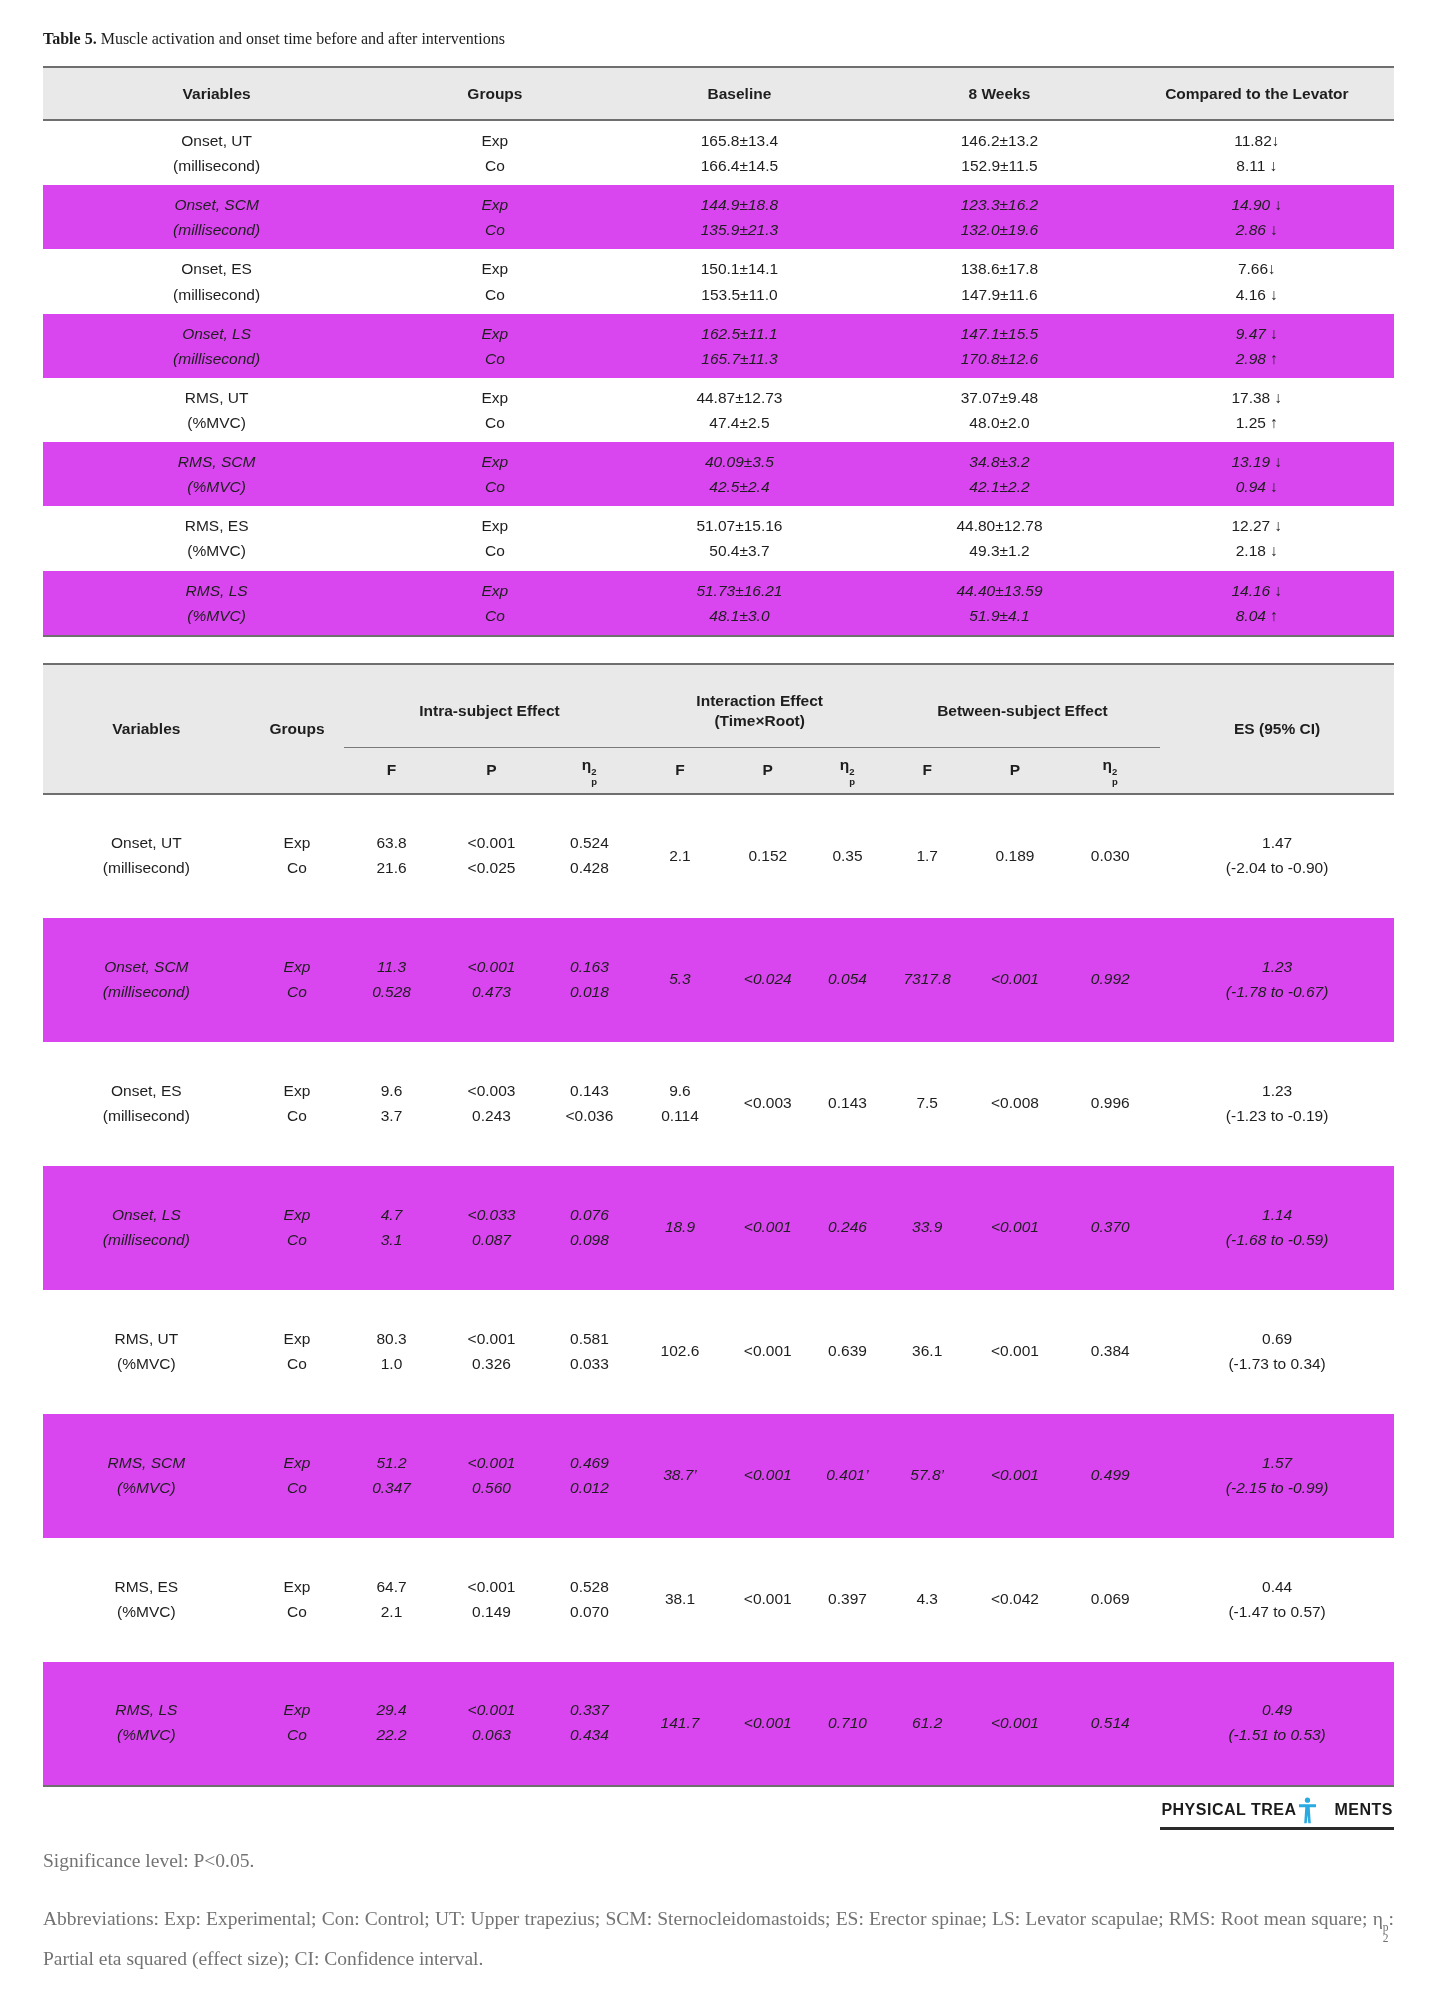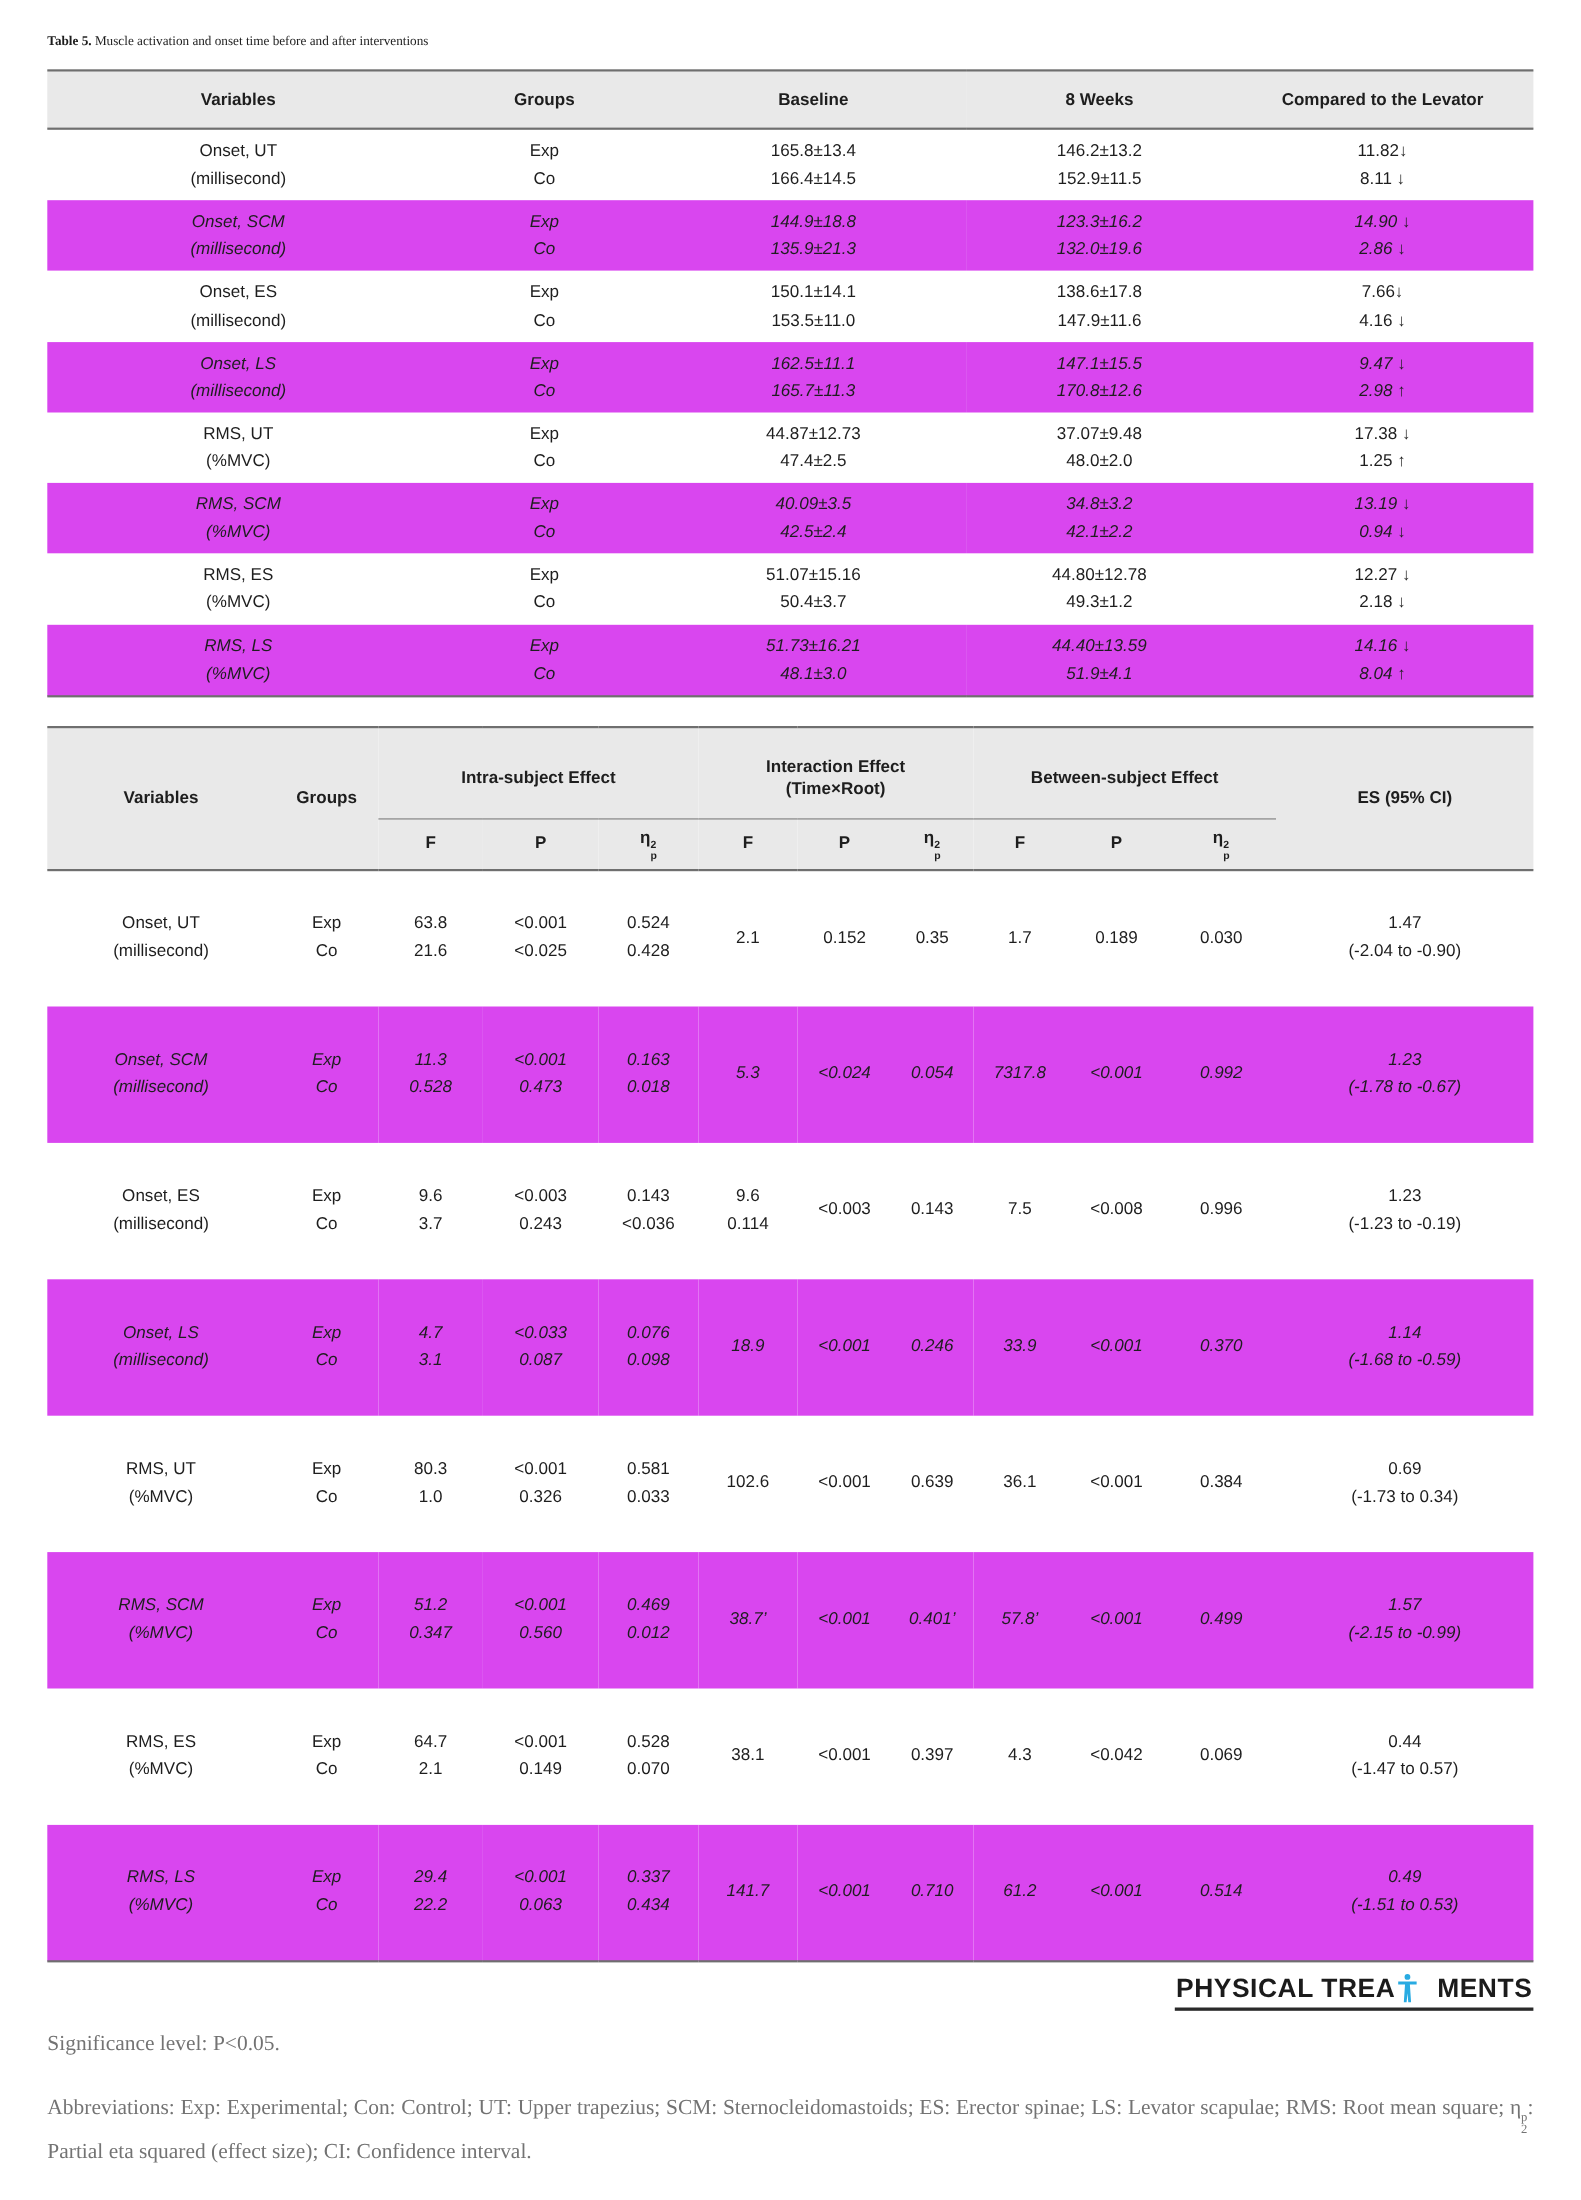--- a/index.html
+++ b/index.html
@@ -1,20 +1,20 @@
 <!DOCTYPE html>
 <html><head>
 <meta charset="utf-8">
 <style>
   * { box-sizing: border-box; }
   html,body { margin:0; padding:0; background:#ffffff; }
   body { font-family:"Liberation Sans", sans-serif; color:#1e1e1e; }
   .page { width:1437px; min-height:2000px; padding:24px 43px 20px 43px; background:#fff; }
 
-  .title { font-family:"Liberation Serif", serif; font-size:12px; margin:6px 0 18px 0; color:#1d1d1d; }
+  .title { font-family:"Liberation Serif", serif; font-size:16px; margin:6px 0 18px 0; color:#1d1d1d; }
   .title b { font-weight:bold; }
 
   table { width:100%; border-collapse:collapse; table-layout:fixed; }
   th, td { text-align:center; vertical-align:middle; white-space:pre-line; padding:0 3px; }
   tr.alt { background:#d946ef;font-style:italic; }
 
   
   .t1 { margin-bottom:26px; }
   .t1 thead th {
     background:#e9e9e9; font-weight:bold; font-size:15.5px; line-height:1.25;
@@ -35,21 +35,21 @@
   
   .stk { display:inline-flex; flex-direction:column; align-items:flex-start; line-height:0.95; vertical-align:-5px; }
   .h-sub .stk, .t2 .stk { font-size:9.5px; }
   .stk span { display:block; }
   .note .stk { font-size:11.5px; vertical-align:-6px; line-height:0.95; }
 
   
   .logo-row { display:flex; justify-content:flex-end; margin:10px 0 2px 0; }
   .logo {
     display:inline-flex; align-items:center; gap:2px;
-    font-weight:bold; font-size:24px; letter-spacing:0.5px; color:#1b1b1b;
+    font-weight:bold; font-size:16px; letter-spacing:0.5px; color:#1b1b1b;
     border-bottom:3px solid #2a2a2a; padding:0 1px 3px 1px;
     transform-origin:right center;
   }
   .logo .p2 { margin-left:17px; }
 
   
   .note { font-family:"Liberation Serif", serif; font-size:19.5px; color:#737373; margin:16px 0 0 0; line-height:1.5; }
   .abbrev { text-align:justify; margin-top:29px; }
 </style>
 </head>

